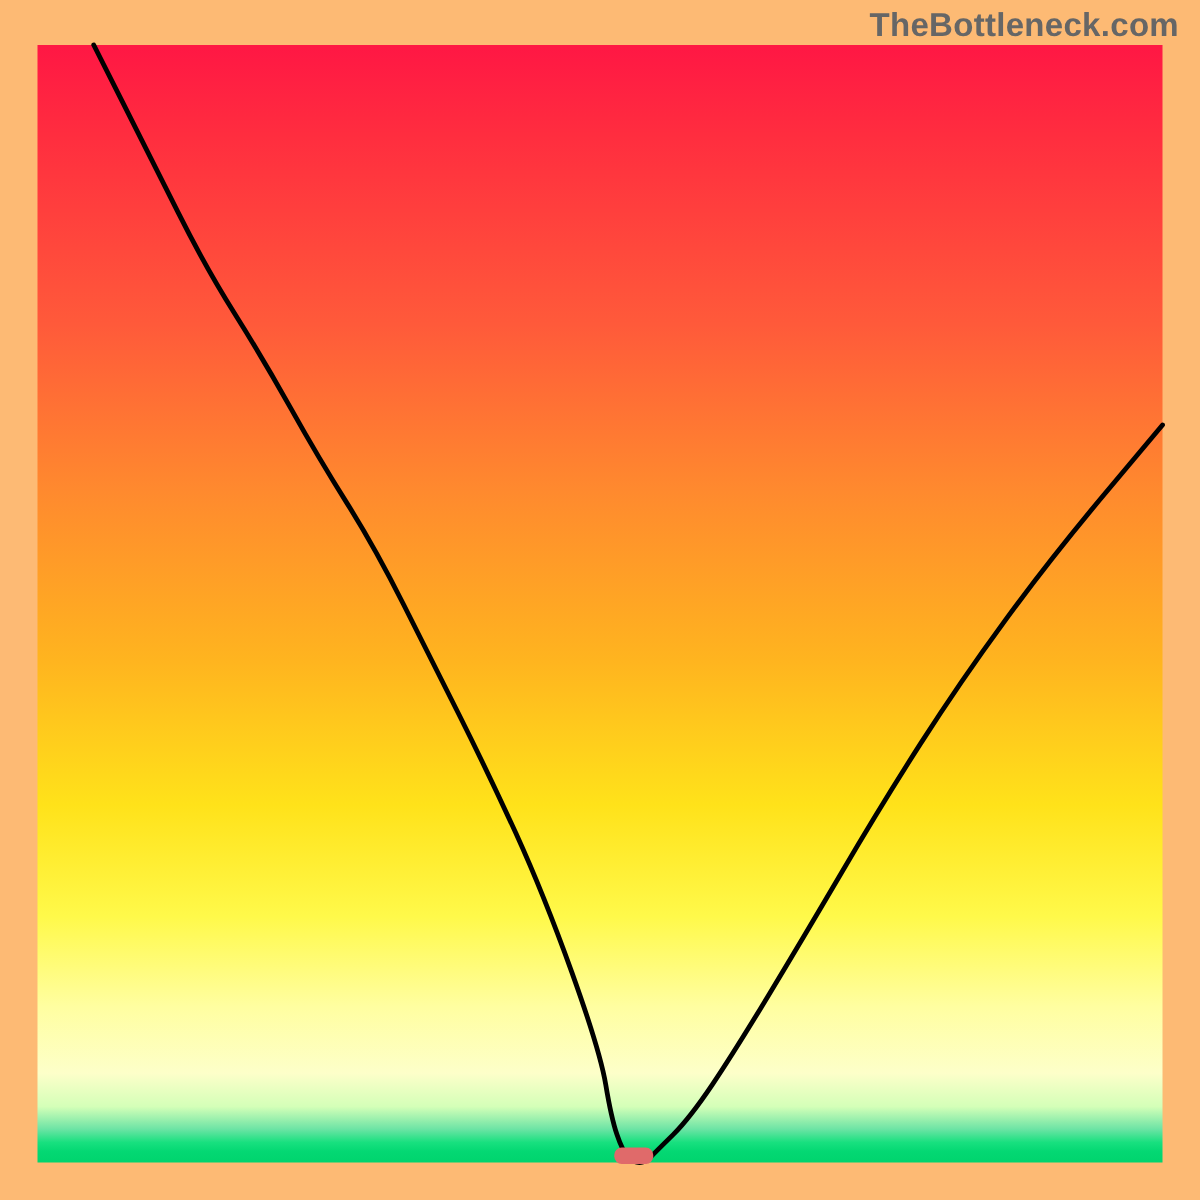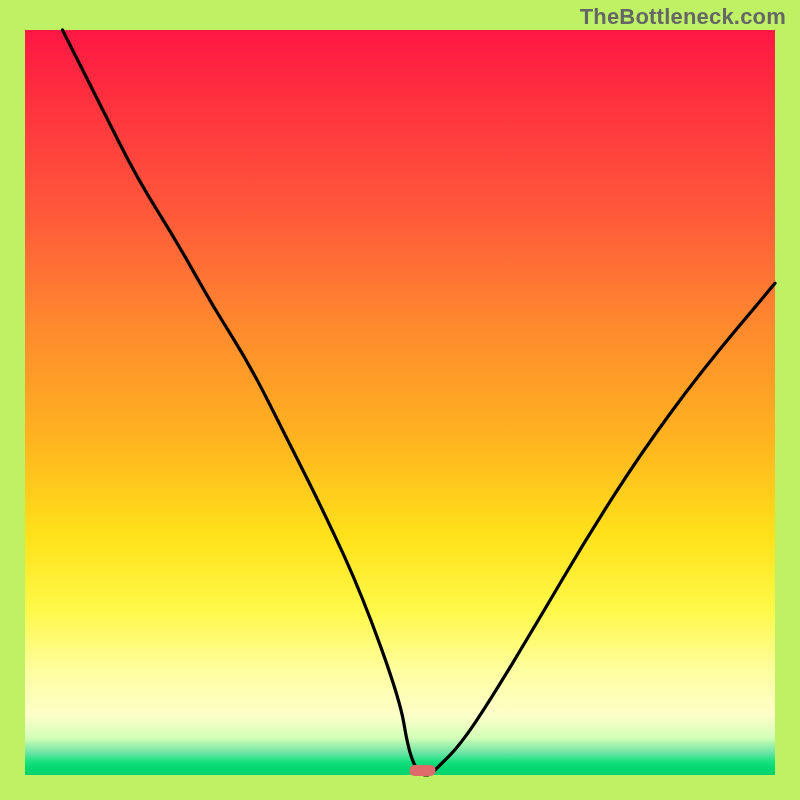--- a/index.html
+++ b/index.html
@@ -8,21 +8,21 @@
     width: 800px;
     height: 800px;
     background: #000;
     font-family: Arial, Helvetica, sans-serif;
     overflow: hidden;
   }
   .frame {
     position: relative;
     width: 800px;
     height: 800px;
-    background: #bef264;
+    background: #fdba74;
   }
   .watermark {
     position: absolute;
     top: 4px;
     right: 14px;
     color: #666;
     font-size: 22px;
     font-weight: 600;
     letter-spacing: 0.2px;
     user-select: none;

